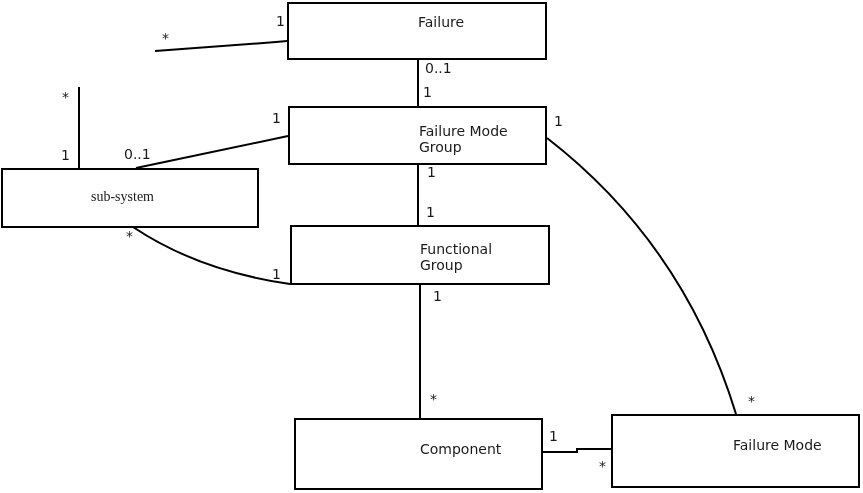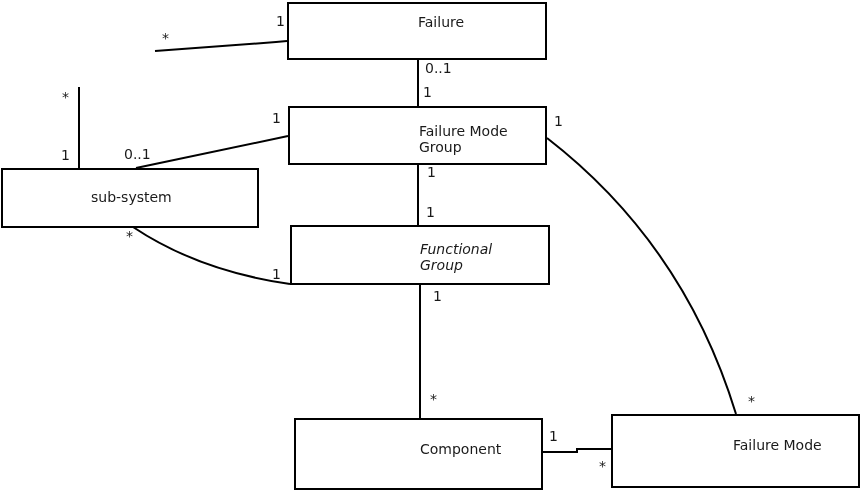--- a/index.html
+++ b/index.html
@@ -46,28 +46,28 @@
     font-size: 14px;
     line-height: 15px;
     color: #1a1a1a;
     white-space: nowrap;
   }
   
   #box-derived-failure-mode { left: 4px;   top: 14px;  width: 151px; height: 73px; }
   #box-system               { left: 287px; top: 2px;   width: 260px; height: 58px; }
   #box-failure-mode-group   { left: 288px; top: 106px; width: 259px; height: 59px; }
   #box-sub-system           { left: 1px;   top: 168px; width: 258px; height: 60px; }
-  #box-functional-group     { left: 290px; top: 225px; width: 260px; height: 60px; font-style: italic; }
+  #box-functional-group     { left: 290px; top: 225px; width: 260px; height: 60px; }
   #box-component            { left: 294px; top: 418px; width: 249px; height: 72px; padding-left: 40px; }
   #box-failure-mode         { left: 611px; top: 414px; width: 249px; height: 74px; }
   
   #box-derived-failure-mode .box-label { left: 73px;  top: 22px; }
   #box-system .box-label               { left: 129px; top: 10px; }
   #box-failure-mode-group .box-label   { left: 129px; top: 15px; }
-  #box-sub-system .box-label           { left: 88px;  top: 19px; }
+  #box-sub-system .box-label           { left: 88px;  top: 19px; font-family: Liberation Serif, serif; }
   #box-functional-group .box-label     { left: 128px; top: 14px; }
   #box-component .box-label            { left: 124px; top: 21px; }
   #box-failure-mode .box-label         { left: 120px; top: 21px; }
   
   #m-r0-from { left: 162px; top: 31px;  }
   #m-r0-to   { left: 276px; top: 14px;  }
   #m-r1-from { left: 62px;  top: 90px;  }
   #m-r1-to   { left: 61px;  top: 148px; }
   #m-r2-from { left: 124px; top: 147px; }
   #m-r2-to   { left: 272px; top: 111px; }

